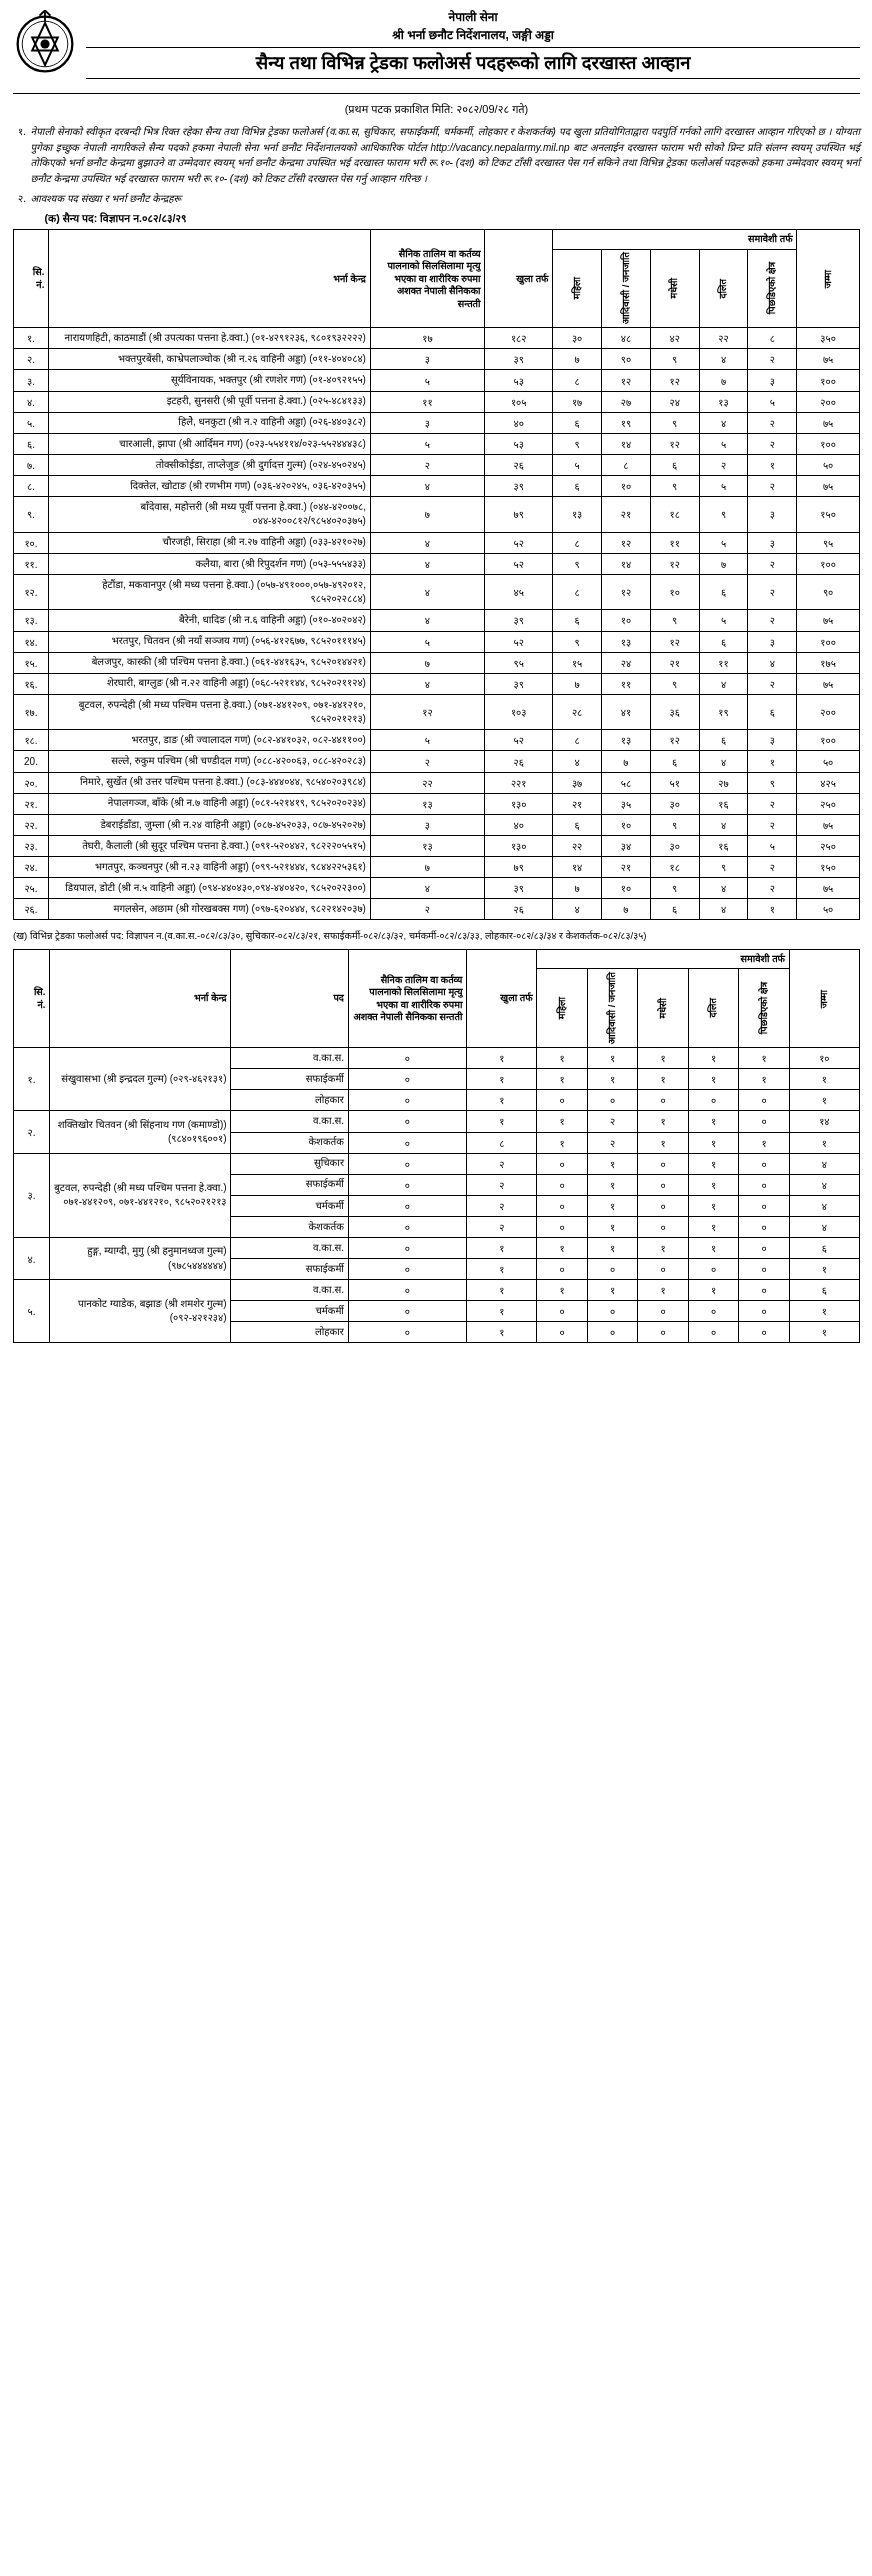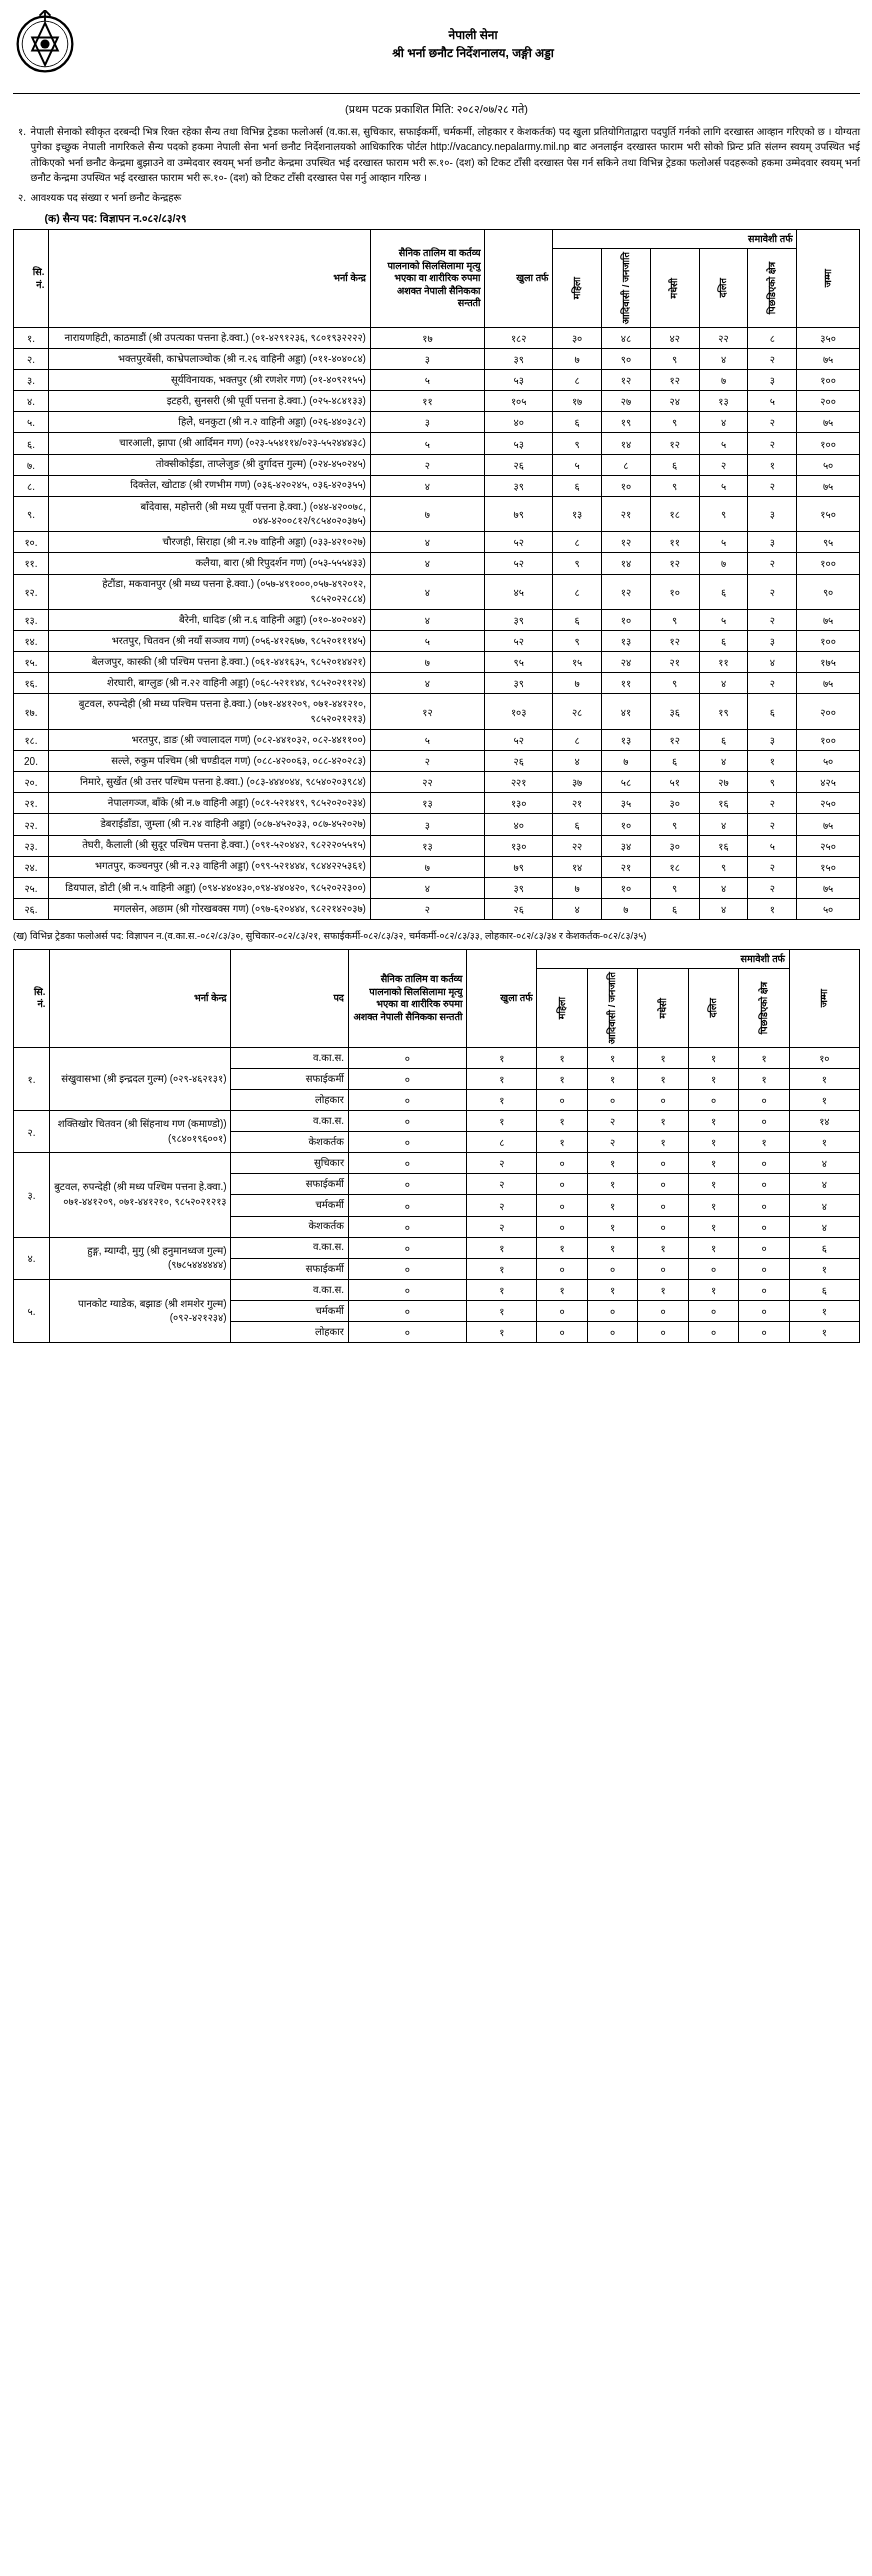--- a/index.html
+++ b/index.html
@@ -33,21 +33,21 @@
     font-size: 18.4px; font-weight: bold; margin-top: 3.7px;
     border-top: 1.4px solid #000; border-bottom: 1.4px solid #000;
     padding: 2.8px 0;
   }
   .head-date { text-align: center; font-size: 11px; margin: 6.4px 0 8.3px 0; }
 
   
   .intro { font-size: 10px; line-height: 1.55; }
   .para { display: flex; gap: 4.6px; margin-bottom: 4.6px; }
   .para .num { flex: 0 0 13px; text-align: right; }
-  .para .txt { flex: 1 1 auto; text-align: justify; }
+  .para .txt { flex: 1 1 auto; text-align: justify; font-style: italic; }
   .sub-head { font-size: 10.6px; font-weight: bold; margin: 3.7px 0 4.6px 16.5px; padding-left: 15px; }
   .note { font-size: 9.6px; line-height: 1.5; margin: 9.2px 0 5.5px 0; }
 
   
   table.grid {
     width: 100%;
     border-collapse: collapse;
     font-size: 10px;
     table-layout: fixed;
   }
@@ -91,24 +91,25 @@
           <path d="M34 60 L48 30 L20 30 Z"></path>
         </g>
         <circle cx="34" cy="37" r="5" fill="#000"></circle>
         <path d="M34 2 L34 12" stroke="#000" stroke-width="2"></path>
         <path d="M28 6 L34 0 L40 6" stroke="#000" stroke-width="2" fill="none"></path>
       </svg>
     </div>
     <div class="head-text">
       <div class="head-1">नेपाली सेना</div>
       <div class="head-2">श्री भर्ना छनौट निर्देशनालय, जङ्गी अड्डा</div>
+      <div class="head-3">सैन्य तथा विभिन्न ट्रेडका फलोअर्स पदहरूको लागि दरखास्त आव्हान</div>
     </div>
   </div>
 
-  <div class="head-date">(प्रथम पटक प्रकाशित मिति: २०८२/०७/२८ गते)</div>
+  <div class="head-date">(प्रथम पटक प्रकाशित मिति: २०८२/09/२८ गते)</div>
 
   <div class="intro">
     <div class="para">
       <div class="num">१.</div>
       <div class="txt">नेपाली सेनाको स्वीकृत दरबन्दी भित्र रिक्त रहेका सैन्य तथा विभिन्न ट्रेडका फलोअर्स (व.का.स, सुचिकार, सफाईकर्मी, चर्मकर्मी, लोहकार र केशकर्तक) पद खुला प्रतियोगिताद्वारा पदपुर्ति गर्नको लागि दरखास्त आव्हान गरिएको छ । योग्यता पुगेका इच्छुक नेपाली नागरिकले सैन्य पदको हकमा नेपाली सेना भर्ना छनौट निर्देशनालयको आधिकारिक पोर्टल http://vacancy.nepalarmy.mil.np बाट अनलाईन दरखास्त फाराम भरी सोको प्रिन्ट प्रति संलग्न स्वयम् उपस्थित भई तोकिएको भर्ना छनौट केन्द्रमा बुझाउने वा उम्मेदवार स्वयम् भर्ना छनौट केन्द्रमा उपस्थित भई दरखास्त फाराम भरी रू.१०- (दश) को टिकट टाँसी दरखास्त पेस गर्न सकिने तथा विभिन्न ट्रेडका फलोअर्स पदहरूको हकमा उम्मेदवार स्वयम् भर्ना छनौट केन्द्रमा उपस्थित भई दरखास्त फाराम भरी रू.१०- (दश) को टिकट टाँसी दरखास्त पेस गर्नु आव्हान गरिन्छ ।</div>
     </div>
     <div class="para">
       <div class="num">२.</div>
       <div class="txt">आवश्यक पद संख्या र भर्ना छनौट केन्द्रहरू</div>
     </div>

